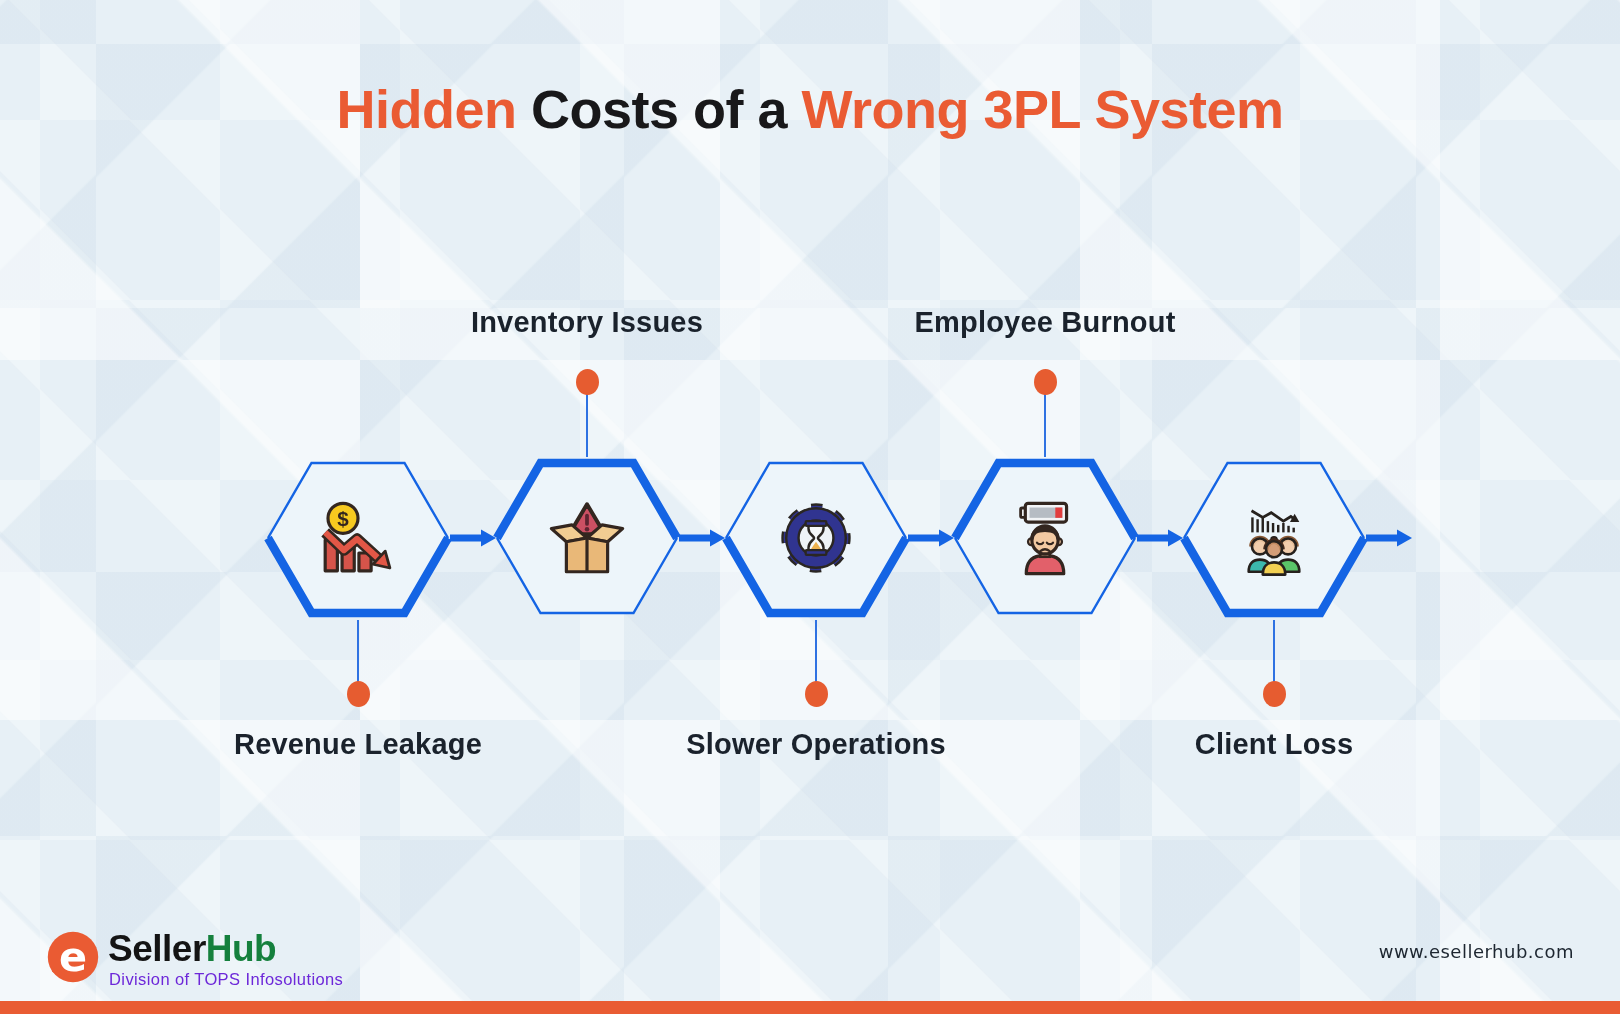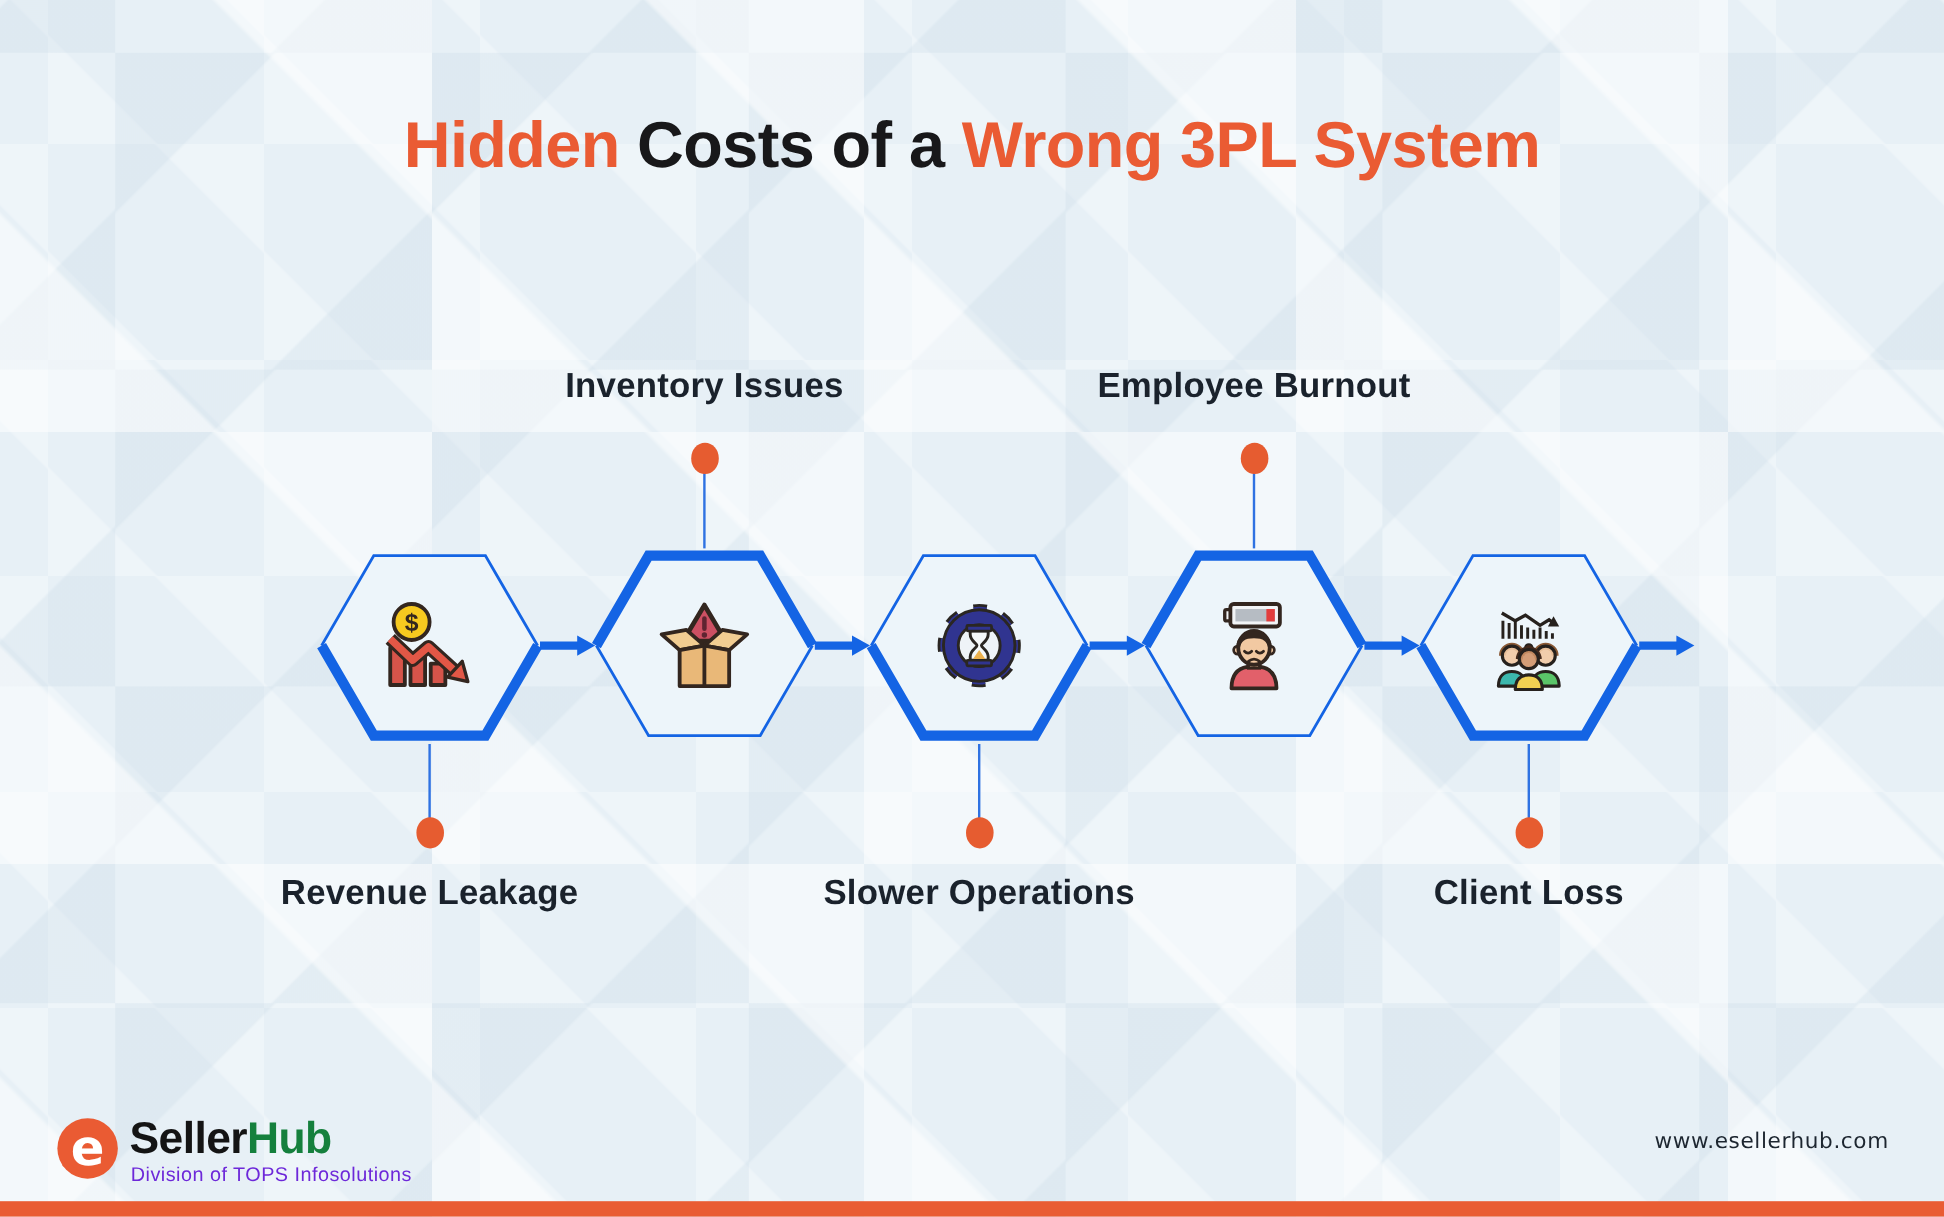--- a/index.html
+++ b/index.html
@@ -11,21 +11,21 @@
   .bg-pattern{
     position:absolute;inset:0;
     background-image:
       linear-gradient(45deg, rgba(255,255,255,0.50) 25%, rgba(255,255,255,0) 25.6%, rgba(255,255,255,0) 74.4%, rgba(255,255,255,0.50) 75%),
       linear-gradient(135deg, rgba(198,216,229,0.28) 25%, rgba(255,255,255,0) 25.6%, rgba(255,255,255,0) 74.4%, rgba(198,216,229,0.28) 75%),
       linear-gradient(45deg, rgba(255,255,255,0.30) 25%, rgba(255,255,255,0) 25.6%, rgba(255,255,255,0) 74.4%, rgba(255,255,255,0.30) 75%);
     background-size:360px 360px, 264px 264px, 180px 180px;
     background-position:0 0, 96px 44px, 40px 120px;
   }
   .title{
-    position:absolute;top:90px;left:0;width:100%;margin:0;
+    position:absolute;top:78px;left:0;width:100%;margin:0;
     text-align:center;font-size:54px;font-weight:700;letter-spacing:-0.5px;
     color:#18181a;
   }
   .title .accent{color:#ea5b33;}
   .diagram{position:absolute;inset:0;}
   .step{position:absolute;top:0;height:100%;width:300px;}
   .hex{position:absolute;left:57px;top:457px;width:186px;height:162px;overflow:visible;}
   .step-icon{position:absolute;left:105px;top:493px;width:90px;height:90px;}
   .step-icon svg{width:90px;height:90px;}
   .connector-line{position:absolute;left:148.7px;width:2.6px;height:63px;background:#2f72e2;}

